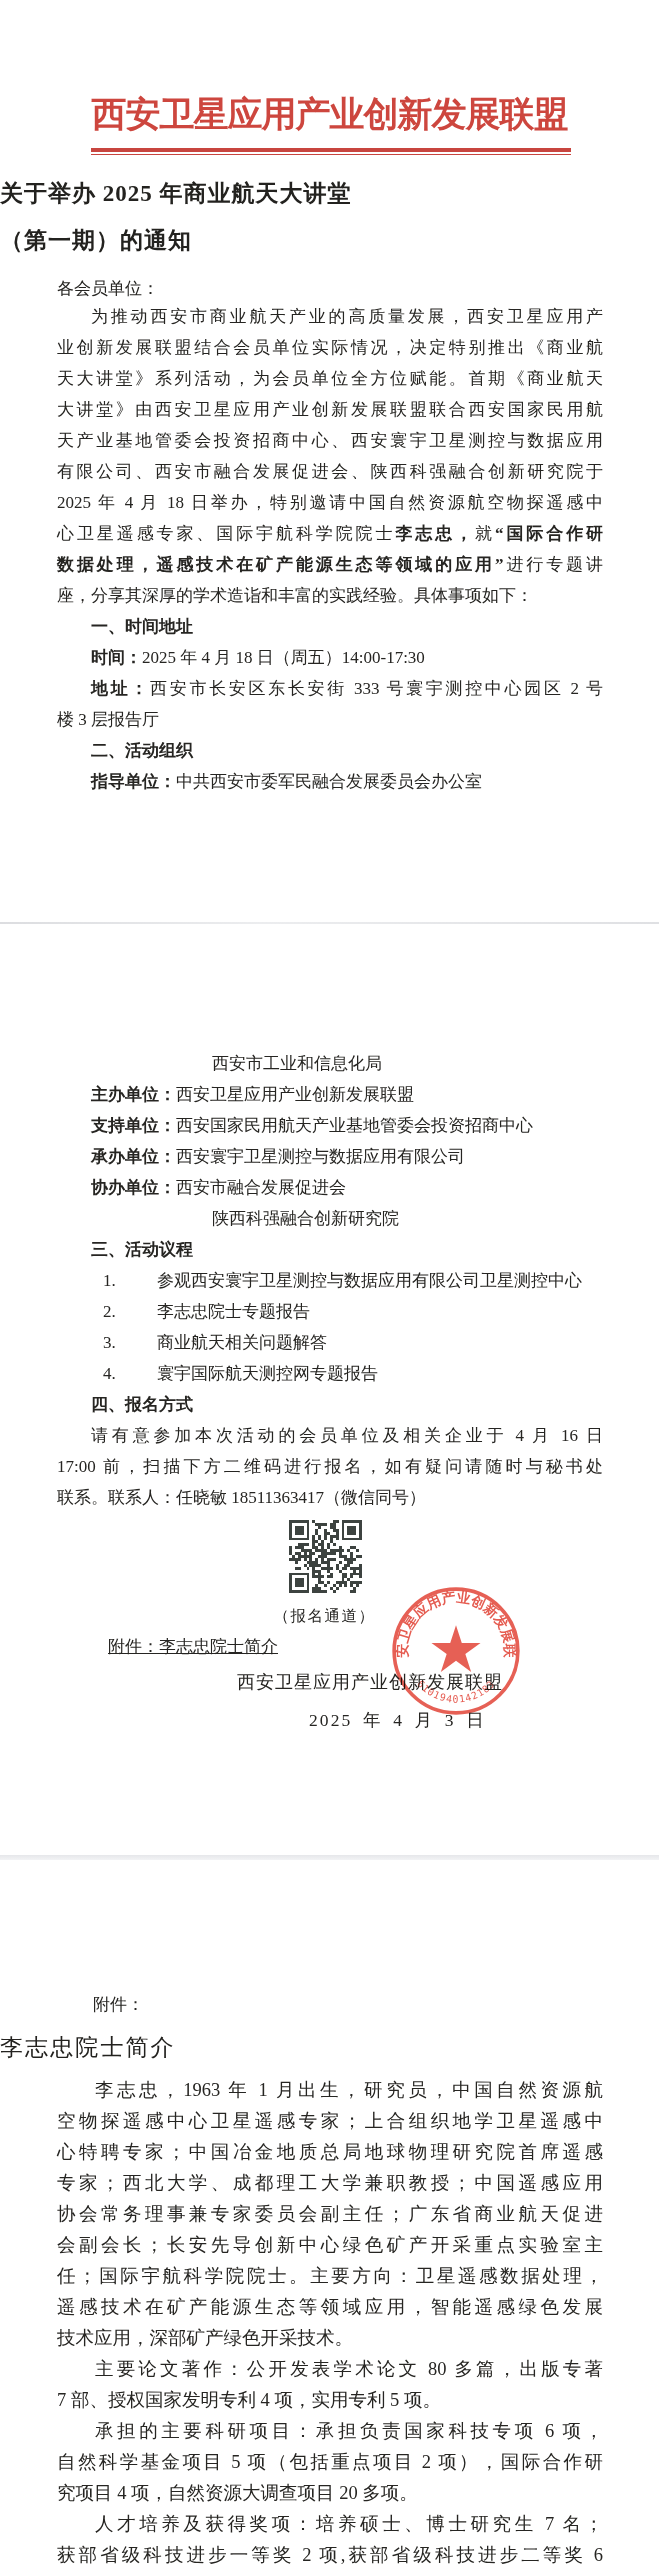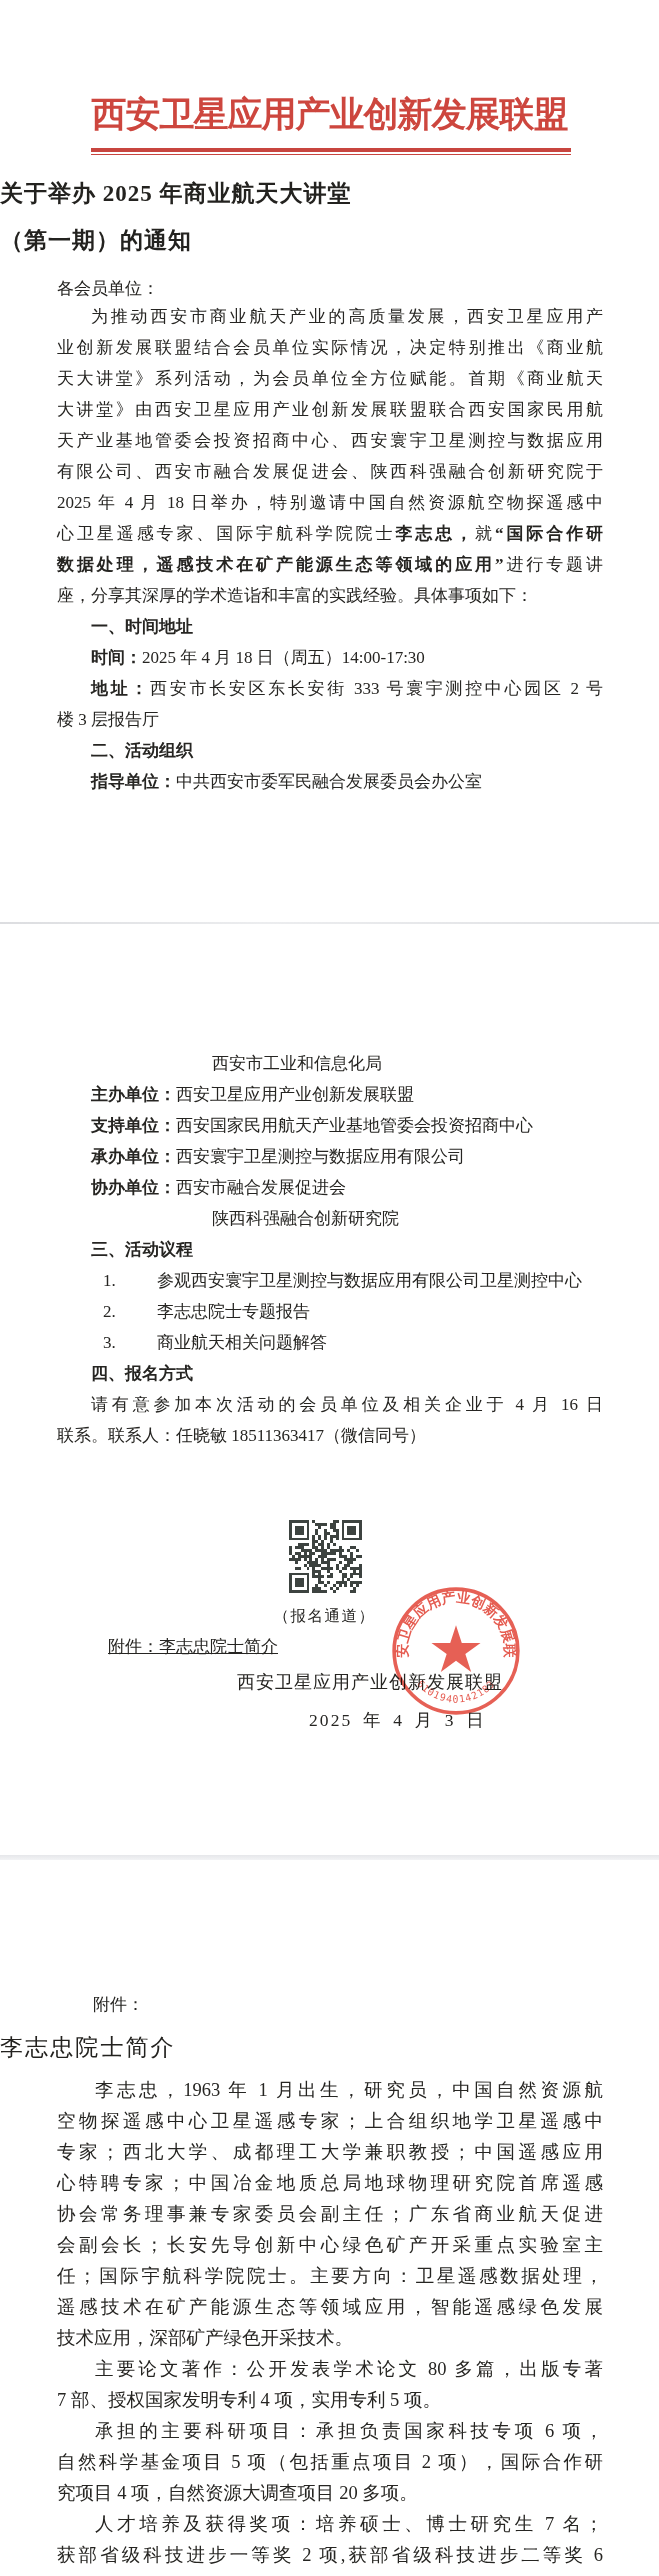--- a/index.html
+++ b/index.html
@@ -88,22 +88,24 @@
       <div class="line" style="padding-left: 155px;"><span>西安市工业和信息化局</span></div>
       <div class="line ind"><span class="b">主办单位：</span><span>西安卫星应用产业创新发展联盟</span></div>
       <div class="line ind"><span class="b">支持单位：</span><span>西安国家民用航天产业基地管委会投资招商中心</span></div>
       <div class="line ind"><span class="b">承办单位：</span><span>西安寰宇卫星测控与数据应用有限公司</span></div>
       <div class="line ind"><span class="b">协办单位：</span><span>西安市融合发展促进会</span></div>
       <div class="line" style="padding-left: 155px;"><span>陕西科强融合创新研究院</span></div>
       <div class="line ind bold"><span>三、活动议程</span></div>
       <div class="line" style="padding-left: 46px; font-family: Liberation Serif, serif;"><span class="agenda-num">1.</span><span>参观西安寰宇卫星测控与数据应用有限公司卫星测控中心</span></div>
       <div class="line" style="padding-left: 46px;"><span class="agenda-num">2.</span><span>李志忠院士专题报告</span></div>
       <div class="line" style="padding-left: 46px;"><span class="agenda-num">3.</span><span>商业航天相关问题解答</span></div>
+      <div class="line" style="padding-left: 46px;"><span class="agenda-num">4.</span><span>寰宇国际航天测控网专题报告</span></div>
       <div class="line ind bold"><span>四、报名方式</span></div>
       <div class="line just ind"><span>请有意参加本次活动的会员单位及相关企业于 4 月 16 日</span></div>
+      <div class="line just"><span>17:00 前，扫描下方二维码进行报名，如有疑问请随时与秘书处</span></div>
       <div class="line"><span>联系。联系人：任晓敏 18511363417（微信同号）</span></div>
     </div>
 
   <div id="qr" class="abs">
     <svg id="qrsvg" viewBox="0 0 25 25" shape-rendering="crispEdges">
         <rect x="0" y="0" width="25" height="25" fill="#ffffff"></rect>
         <rect x="8" y="0" width="1" height="1" fill="#3d4340"></rect>
         <rect x="15" y="0" width="1" height="1" fill="#3d4340"></rect>
         <rect x="16" y="0" width="1" height="1" fill="#3d4340"></rect>
         <rect x="9" y="1" width="1" height="1" fill="#3d4340"></rect>
@@ -348,22 +350,22 @@
     </svg>
   </div>
 
   <div id="div2" class="abs pgdiv"></div>
 
   <div id="attlabel" class="abs line">附件：</div>
   <div id="atttitle" class="abs">李志忠院士简介</div>
   <div id="p3" class="abs body">
       <div class="line just ind"><span>李志忠，1963 年 1 月出生，研究员，中国自然资源航</span></div>
       <div class="line just"><span>空物探遥感中心卫星遥感专家；上合组织地学卫星遥感中</span></div>
+      <div class="line just"><span>心特聘专家；中国冶金地质总局地球物理研究院首席遥感</span></div>
       <div class="line just"><span>专家；西北大学、成都理工大学兼职教授；中国遥感应用</span></div>
-      <div class="line just"><span>心特聘专家；中国冶金地质总局地球物理研究院首席遥感</span></div>
       <div class="line just"><span>协会常务理事兼专家委员会副主任；广东省商业航天促进</span></div>
       <div class="line just"><span>会副会长；长安先导创新中心绿色矿产开采重点实验室主</span></div>
       <div class="line just"><span>任；国际宇航科学院院士。主要方向：卫星遥感数据处理，</span></div>
       <div class="line just"><span>遥感技术在矿产能源生态等领域应用，智能遥感绿色发展</span></div>
       <div class="line"><span>技术应用，深部矿产绿色开采技术。</span></div>
       <div class="line just ind"><span>主要论文著作：公开发表学术论文 80 多篇，出版专著</span></div>
       <div class="line"><span>7 部、授权国家发明专利 4 项，实用专利 5 项。</span></div>
       <div class="line just ind"><span>承担的主要科研项目：承担负责国家科技专项 6 项，</span></div>
       <div class="line just"><span>自然科学基金项目 5 项（包括重点项目 2 项），国际合作研</span></div>
       <div class="line"><span>究项目 4 项，自然资源大调查项目 20 多项。</span></div>

